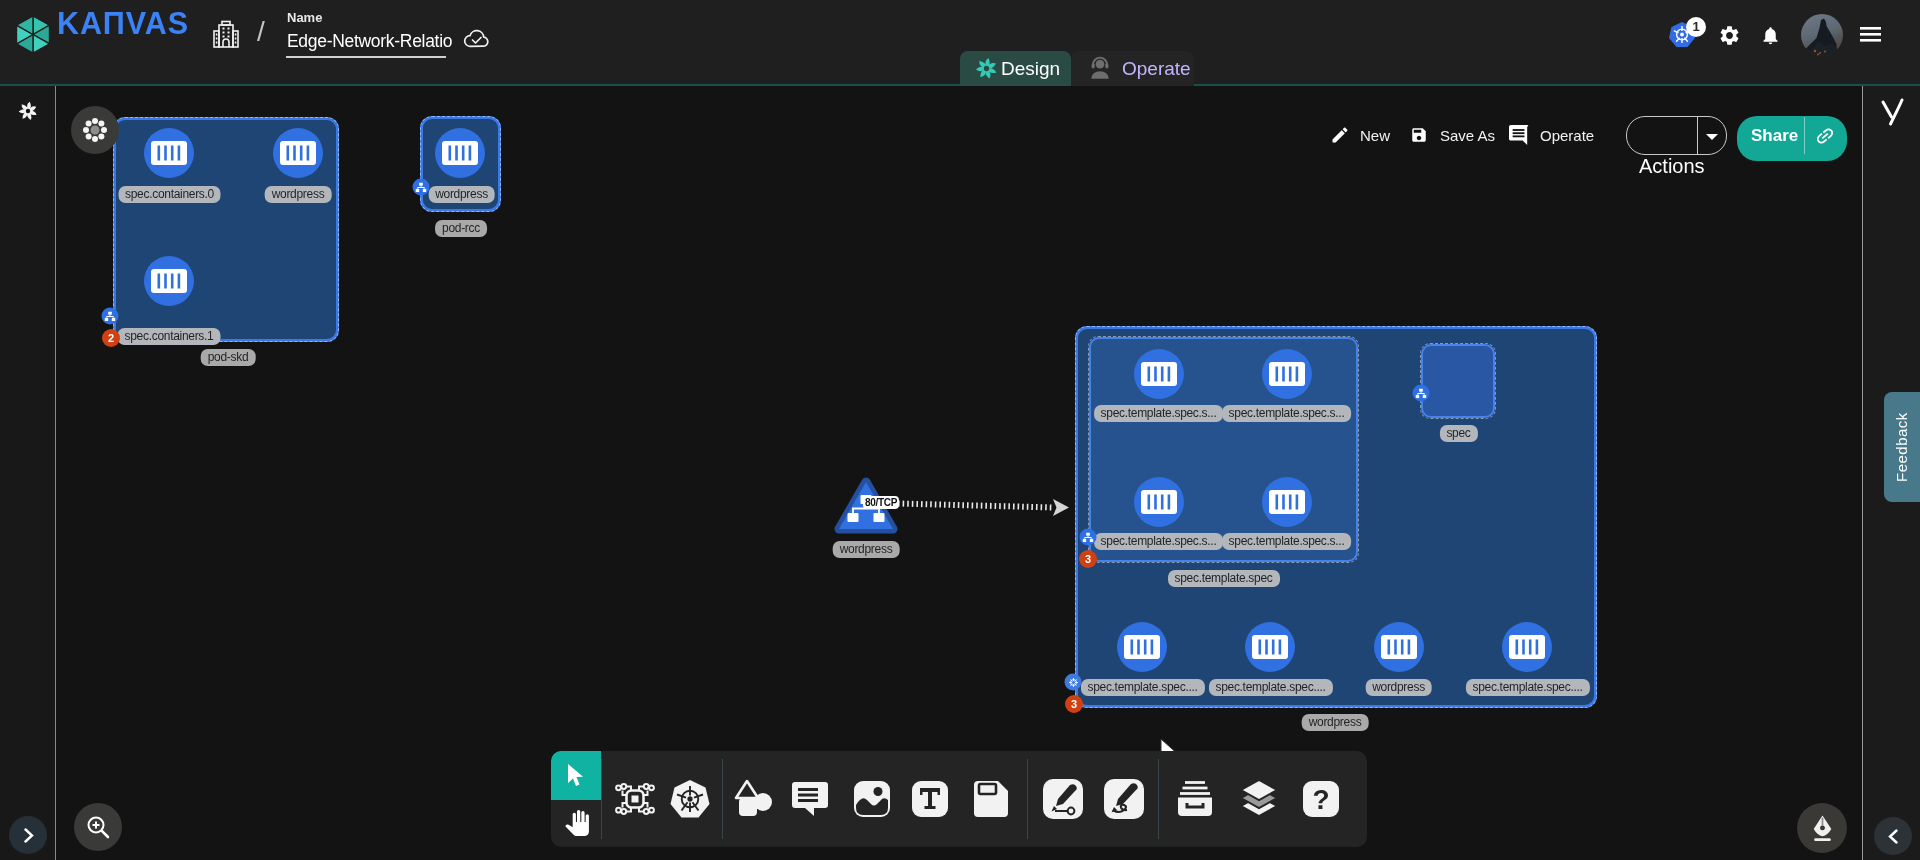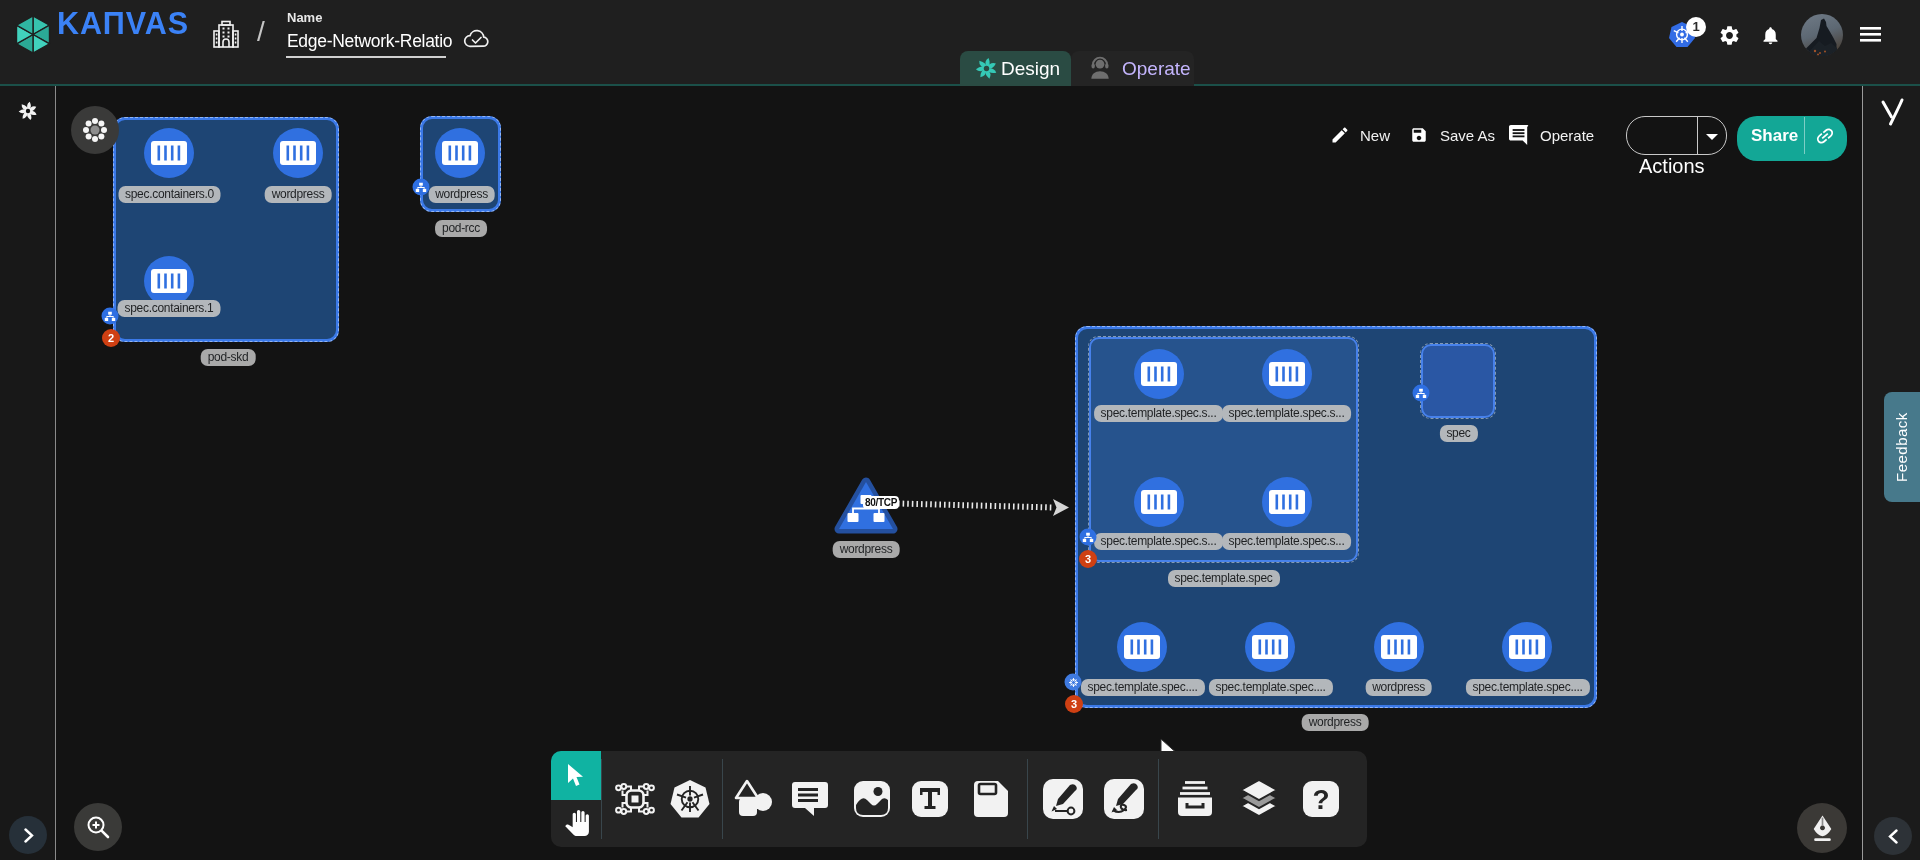--- a/index.html
+++ b/index.html
@@ -401,21 +401,21 @@
       <path d="M34,29 v4.5 M21,38 v-4.5 h26 v4.5"></path>
     </g>
   </svg>
   <svg class="abs" style="left:890px;top:490px;" width="190" height="32" viewBox="0 0 190 32">
     <line x1="8" y1="13.5" x2="164" y2="17.5" stroke="#e8e8e8" stroke-width="6" stroke-dasharray="1.6 3"></line>
     <polygon points="163,9 179,17.5 163,26 166.5,17.5" fill="#d5d5d5"></polygon>
   </svg>
 
   <div class="lbl" style="left:169.5px;top:186px;">spec.containers.0</div>
   <div class="lbl" style="left:298px;top:186px;">wordpress</div>
-  <div class="lbl" style="left:169px;top:300px;">spec.containers.1</div>
+  <div class="lbl" style="left:169px;top:328px;">spec.containers.1</div>
   <div class="lbl" style="left:228px;top:349px;background:#a9a9a9;">pod-skd</div>
   <div class="lbl" style="left:461.5px;top:186px;">wordpress</div>
   <div class="lbl" style="left:461px;top:220px;background:#a9a9a9;">pod-rcc</div>
   <div class="lbl" style="left:866px;top:541px;background:#a9a9a9;">wordpress</div>
   <div class="lbl" style="left:881px;top:496px;background:#fff;font-size:10px;line-height:11.5px;padding:0.5px 2px;font-weight:bold;border-radius:4px;color:#111;">80/TCP</div>
   <div class="lbl" style="left:1158.5px;top:405px;">spec.template.spec.s...</div>
   <div class="lbl" style="left:1286.5px;top:405px;">spec.template.spec.s...</div>
   <div class="lbl" style="left:1158.5px;top:533px;">spec.template.spec.s...</div>
   <div class="lbl" style="left:1286.5px;top:533px;">spec.template.spec.s...</div>
   <div class="lbl" style="left:1458.5px;top:425px;text-align:center;">spec</div>

